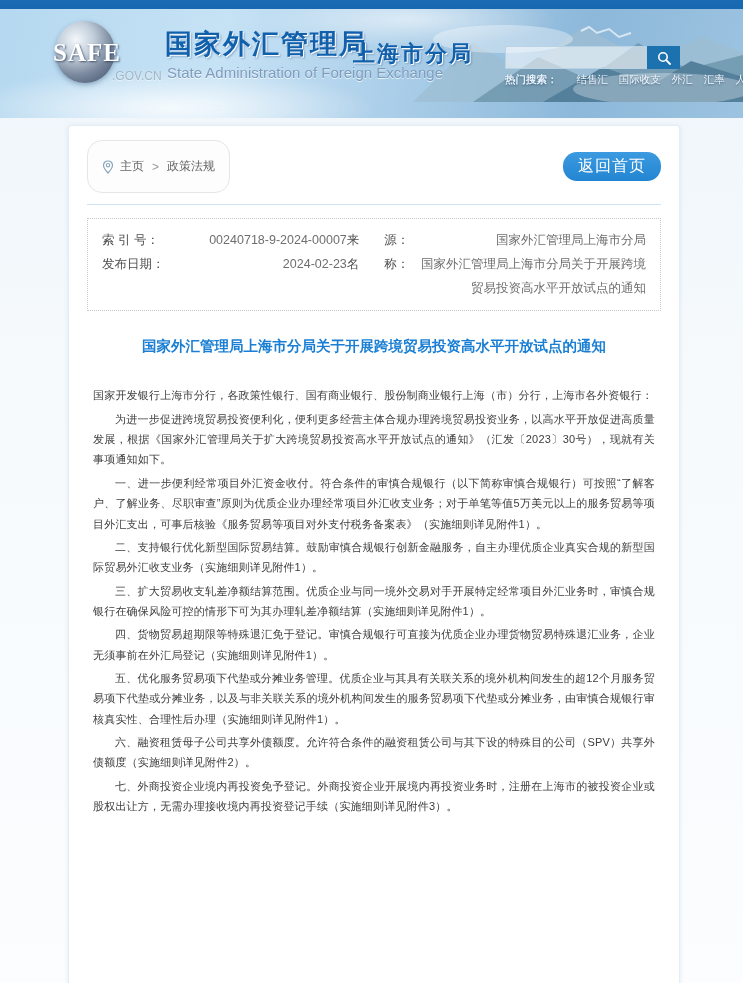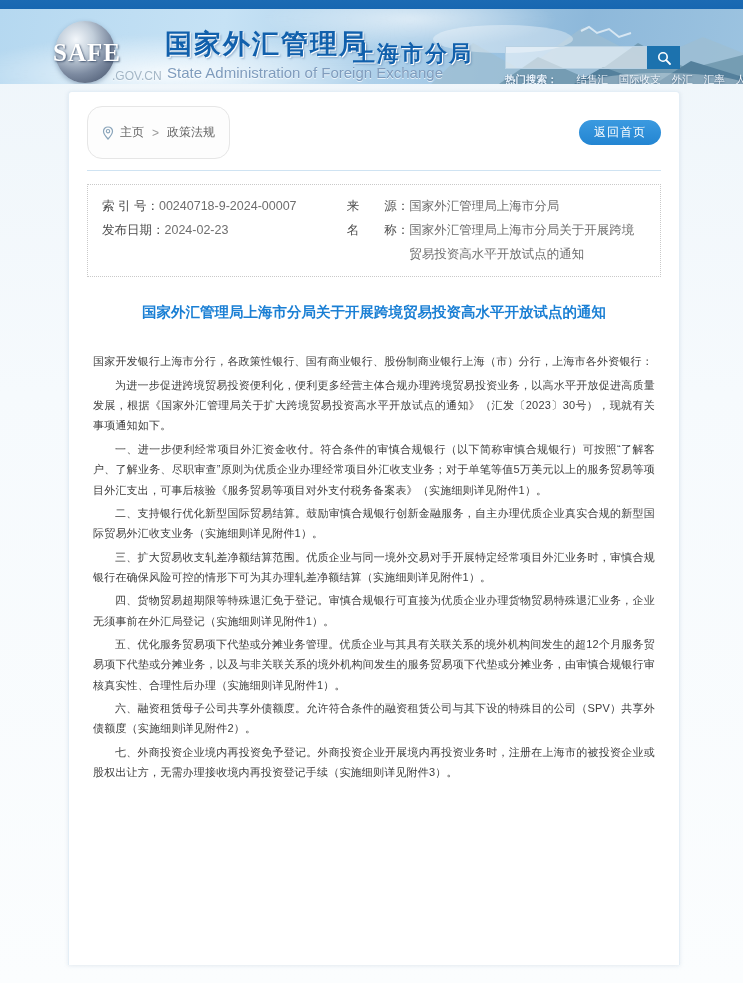--- a/index.html
+++ b/index.html
@@ -2,21 +2,21 @@
 <html><head>
 <meta charset="utf-8">
 <style>
   * { margin:0; padding:0; box-sizing:border-box; }
   html,body { width:743px; height:983px; overflow:hidden;
     font-family:"Liberation Sans","DejaVu Sans",sans-serif;
     background:linear-gradient(180deg,#eef5fa 0%,#f6fafd 40%,#fbfdfe 100%); }
 
   
   .topbar { height:9px; background:linear-gradient(180deg,#1b6ab3,#1767b1); }
-  .header { position:relative; height:75px; overflow:hidden;
+  .header { position:relative; height:109px; overflow:hidden;
     background:linear-gradient(100deg,#b5d8f0 0%,#c6e2f5 30%,#a9cde8 55%,#8db8da 78%,#9cc3e0 100%); }
   .header .cloud1,.header .cloud2 { position:absolute; border-radius:50%; filter:blur(2px); }
   .cloud1 { left:-40px; bottom:-30px; width:420px; height:80px;
     background:radial-gradient(ellipse at center, rgba(255,255,255,.85), rgba(255,255,255,0) 70%); }
   .cloud2 { left:260px; top:-20px; width:300px; height:60px;
     background:radial-gradient(ellipse at center, rgba(255,255,255,.6), rgba(255,255,255,0) 70%); }
   .wall-svg { position:absolute; right:0; top:0; width:330px; height:93px; }
 
   .logo-sphere { position:absolute; left:55px; top:12px; width:60px; height:62px; border-radius:50%;
     background:radial-gradient(circle at 35% 30%, #f3f7fb 0%, #c3cfdb 30%, #7c8aa0 60%, #3c4a63 100%);
@@ -47,27 +47,27 @@
   .card { position:relative; width:612px; margin:7px auto 0 68px; background:#fff;
     border:1px solid #e4eef6; border-bottom:none; border-radius:4px 4px 0 0;
     box-shadow:0 1px 4px rgba(120,150,180,.18); padding:14px 18px 20px 18px; min-height:874px; }
 
   .crumb-row { display:flex; align-items:center; justify-content:space-between;
     padding-bottom:11px; border-bottom:1px solid #cfe3f2; }
   .crumb-pill { display:inline-flex; align-items:center; gap:6px; border:1px solid #e6e6e6;
     background:#fdfdfd; border-radius:15px; padding:17px 14px; font-size:12px; color:#666; }
   .crumb-pill a { color:#666; text-decoration:none; cursor:pointer; }
   .crumb-sep { color:#999; margin:0 2px; }
-  .back-home { background:linear-gradient(180deg,#3b9ae0,#2385d2); color:#fff; font-size:12px;
+  .back-home { background:linear-gradient(180deg,#3b9ae0,#2385d2); color:#fff; font-size:16px;
     border:none; border-radius:14px; padding:4px 15px; cursor:pointer; letter-spacing:1px; }
 
   .meta-box { margin-top:13px; border:1px dotted #c9c9c9; padding:10px 14px; display:flex; font-size:12.5px; }
   .meta-col-left { width:45%; }
   .meta-col-right { width:55%; }
-  .meta-row { display:flex; line-height:1.9; }
+  .meta-row { display:flex; line-height:1.9;text-align:right; }
   .meta-label { color:#4d4d4d; white-space:nowrap; }
   .meta-value { color:#6e6e6e; flex:1; }
 
   .doc-title { margin:24px 30px 20px 30px; text-align:center; font-size:14.5px; font-weight:bold;
     color:#1a7fd4; line-height:1.6; }
 
   .body-text { padding:4px 6px 0 6px; }
   .para { font-size:11px; color:#3d3d3d; line-height:1.85; text-indent:2em;
     margin:3px 0; text-align:justify; letter-spacing:.2px; }
   .para.no-indent { text-indent:0; }

